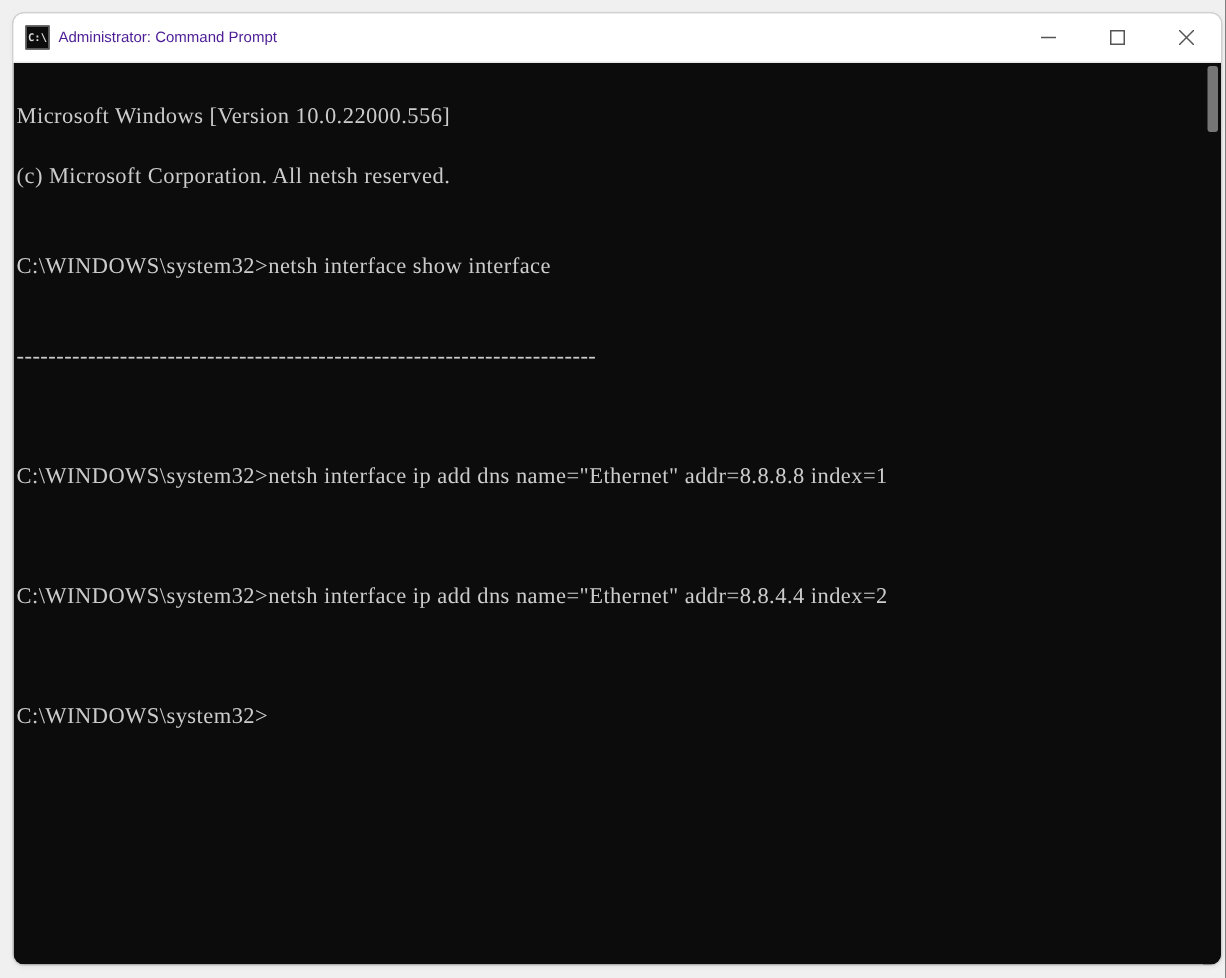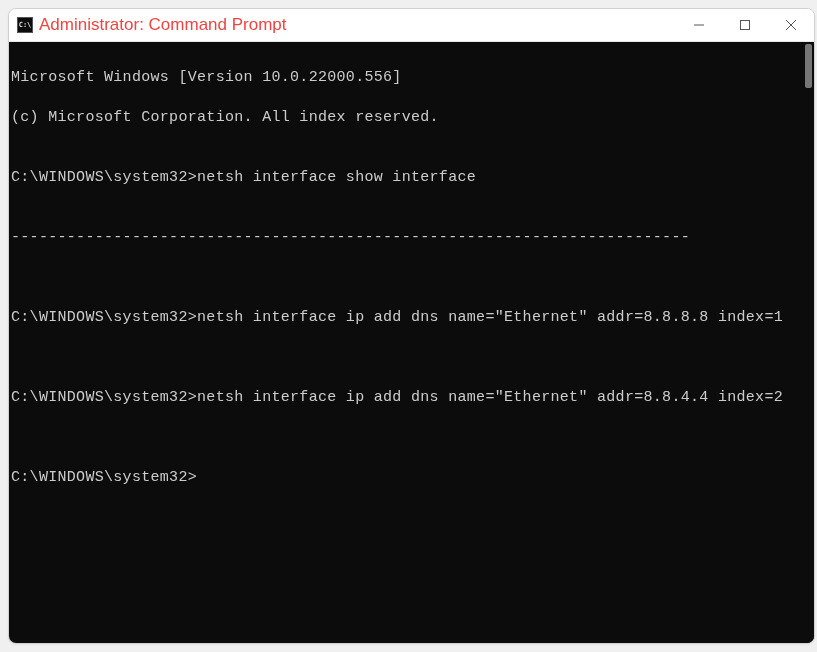--- a/index.html
+++ b/index.html
@@ -40,22 +40,22 @@
       border: 1px solid #555;
       display: inline-flex;
       align-items: center;
       justify-content: center;
       color: #ddd;
       font-size: 7px;
       font-family: monospace;
       font-weight: bold;
     }
     .title-text {
-      color: #ef4444;
-      font-size: 17px;
+      color: #4c1d95;
+      font-size: 10px;
       flex: 1;
     }
     .win-controls {
       display: flex;
       height: 100%;
     }
     .win-btn {
       width: 46px;
       height: 100%;
       display: flex;
@@ -65,21 +65,21 @@
     }
     .terminal-wrap {
       flex: 1;
       background: #0c0c0c;
       position: relative;
       display: flex;
     }
     .terminal {
       flex: 1;
       color: #cccccc;
-      font-family: Liberation Mono, monospace;
+      font-family: Liberation Serif, serif;
       font-size: 15px;
       line-height: 20px;
       padding: 6px 0 6px 2px;
       white-space: pre;
       overflow: hidden;
       letter-spacing: 0.3px;
     }
     .prompt-line { display: block; }
     .scrollbar {
       width: 12px;
@@ -122,21 +122,21 @@
             <line x1="0" y1="0" x2="10" y2="10" stroke="currentColor" stroke-width="1"></line>
             <line x1="10" y1="0" x2="0" y2="10" stroke="currentColor" stroke-width="1"></line>
           </svg>
       </div>
     </div>
   </div>
 
   <div class="terminal-wrap">
     <div class="terminal">
 <span class="prompt-line">Microsoft Windows [Version 10.0.22000.556]</span>
-<span class="prompt-line">(c) Microsoft Corporation. All index reserved.</span>
+<span class="prompt-line">(c) Microsoft Corporation. All netsh reserved.</span>
 <span class="prompt-line"></span>
 <span class="prompt-line"><span>C:\WINDOWS\system32&gt;</span><span>netsh interface show interface</span></span>
 <span class="prompt-line"></span>
 <span class="prompt-line">-------------------------------------------------------------------------</span>
 <span class="prompt-line"></span>
 <span class="prompt-line"></span>
 <span class="prompt-line"><span>C:\WINDOWS\system32&gt;</span><span>netsh interface ip add dns name="Ethernet" addr=8.8.8.8 index=1</span></span>
 <span class="prompt-line"></span>
 <span class="prompt-line"></span>
 <span class="prompt-line"><span>C:\WINDOWS\system32&gt;</span><span>netsh interface ip add dns name="Ethernet" addr=8.8.4.4 index=2</span></span>

